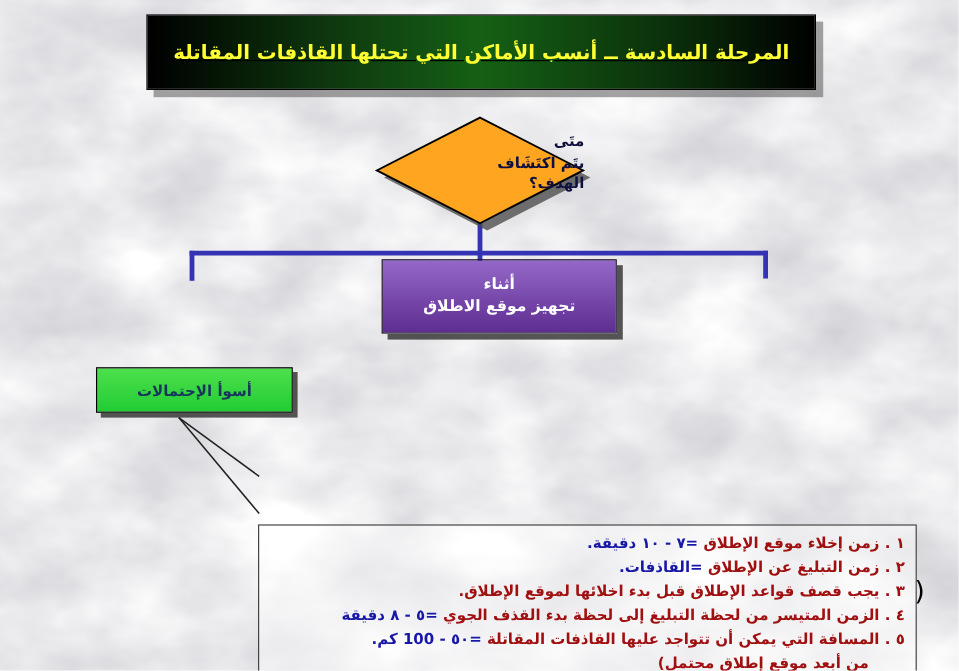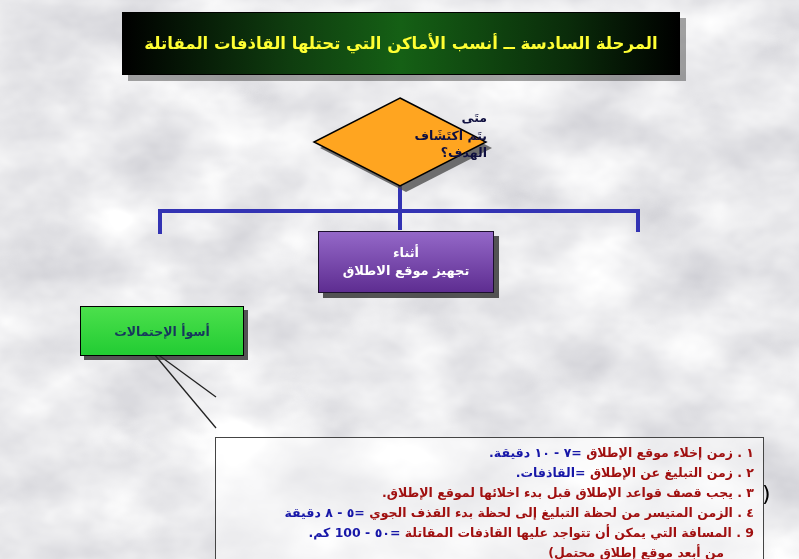--- a/index.html
+++ b/index.html
@@ -25,44 +25,44 @@
   .conn line{stroke:var(--line-blue);stroke-width:4;fill:none;}
   .leader line{stroke:#222;stroke-width:1.3;fill:none;}
   .diamond{fill:var(--diamond-orange);stroke:#000;stroke-width:1.5;}
   .diamond-shadow{fill:rgba(70,70,70,0.75);}
 
   .title-bar{
     position:absolute;left:122px;top:12px;width:558px;height:63px;z-index:2;
     background:linear-gradient(90deg,#000 0%,#0f3d0f 30%,#156015 50%,#0a2c0a 80%,#000 100%);
     border:1px solid #000;
     box-shadow:6px 6px 0 rgba(90,90,90,0.55);
-    display:flex;align-items:center;justify-content:center;
+    display:flex;align-items:center;justify-content:center;text-decoration:underline;
   }
   .title-text{
     color:var(--title-yellow);font-weight:bold;font-size:16.5px;white-space:nowrap;
   }
   .decision-text{
     position:absolute;left:313px;top:109px;width:174px;z-index:2;
     text-align:right;color:#101040;font-weight:bold;font-size:12.5px;
     line-height:1.4;white-space:pre-line;
   }
   .node{
     position:absolute;z-index:2;
     background:linear-gradient(180deg,var(--purple-top),var(--purple-bottom));
     border:1px solid #1c0f2e;
     box-shadow:5px 5px 0 rgba(45,45,45,0.8);
     display:flex;align-items:center;justify-content:center;
     color:#ffffff;font-weight:bold;font-size:13px;text-align:center;
     white-space:pre-line;line-height:1.35;
   }
   .node-launch{left:76px;top:233px;width:170px;height:54px;}
-  .node-prepare{left:318px;top:231px;width:176px;height:62px;}
+  .node-prepare{left:318px;top:216px;width:196px;height:62px;}
   .node-moving{left:556px;top:230px;width:164px;height:38px;}
   .node-worst{
-    position:absolute;left:80px;top:306px;width:164px;height:50px;z-index:2;
+    position:absolute;left:80px;top:306px;width:164px;height:38px;z-index:2;
     background:linear-gradient(180deg,#4ce04c,var(--green));
     border:1px solid #000;
     box-shadow:4px 4px 0 rgba(45,45,45,0.8);
     display:flex;align-items:center;justify-content:center;
     color:var(--navy-text);font-weight:bold;font-size:12.5px;
   }
   .notes-box{
     position:absolute;left:215px;top:393px;width:549px;height:131px;z-index:2;
     border:1px solid #444;background:rgba(255,255,255,0.5);
     padding:5px 9px 0 8px;
@@ -122,19 +122,19 @@
   <div class="node node-prepare" dir="rtl">أثناء
 تجهيز موقع الاطلاق</div>
 
   <div class="node-worst" dir="rtl">أسوأ الإحتمالات</div>
 
   <div class="notes-box">
       <div class="note-line" dir="rtl"><span class="seg-maroon">١ . زمن إخلاء موقع الإطلاق  </span><span class="seg-blue">=٧ - ١٠ دقيقة.</span></div>
       <div class="note-line" dir="rtl"><span class="seg-maroon">٢ . زمن التبليغ عن الإطلاق  </span><span class="seg-blue">=القاذفات.</span></div>
       <div class="note-line" dir="rtl"><span class="seg-maroon">٣ . يجب قصف قواعد الإطلاق قبل بدء اخلائها لموقع الإطلاق.</span></div>
       <div class="note-line" dir="rtl"><span class="seg-maroon">٤ .  الزمن المتيسر من لحظة التبليغ إلى لحظة بدء القذف الجوي </span><span class="seg-blue">=٥ - ٨ دقيقة</span></div>
-      <div class="note-line" dir="rtl"><span class="seg-maroon">9 . المسافة التي يمكن أن تتواجد عليها القاذفات المقاتلة </span><span class="seg-blue">=٥٠ - 100 كم.</span></div>
+      <div class="note-line" dir="rtl"><span class="seg-maroon">٥ . المسافة التي يمكن أن تتواجد عليها القاذفات المقاتلة </span><span class="seg-blue">=٥٠ - 100 كم.</span></div>
       <div class="note-line indent" dir="rtl"><span class="seg-maroon">من أبعد موقع إطلاق محتمل)</span></div>
     </div>
 
   <div class="paren-mark">)</div>
 
 </div>
 
 </body></html>

